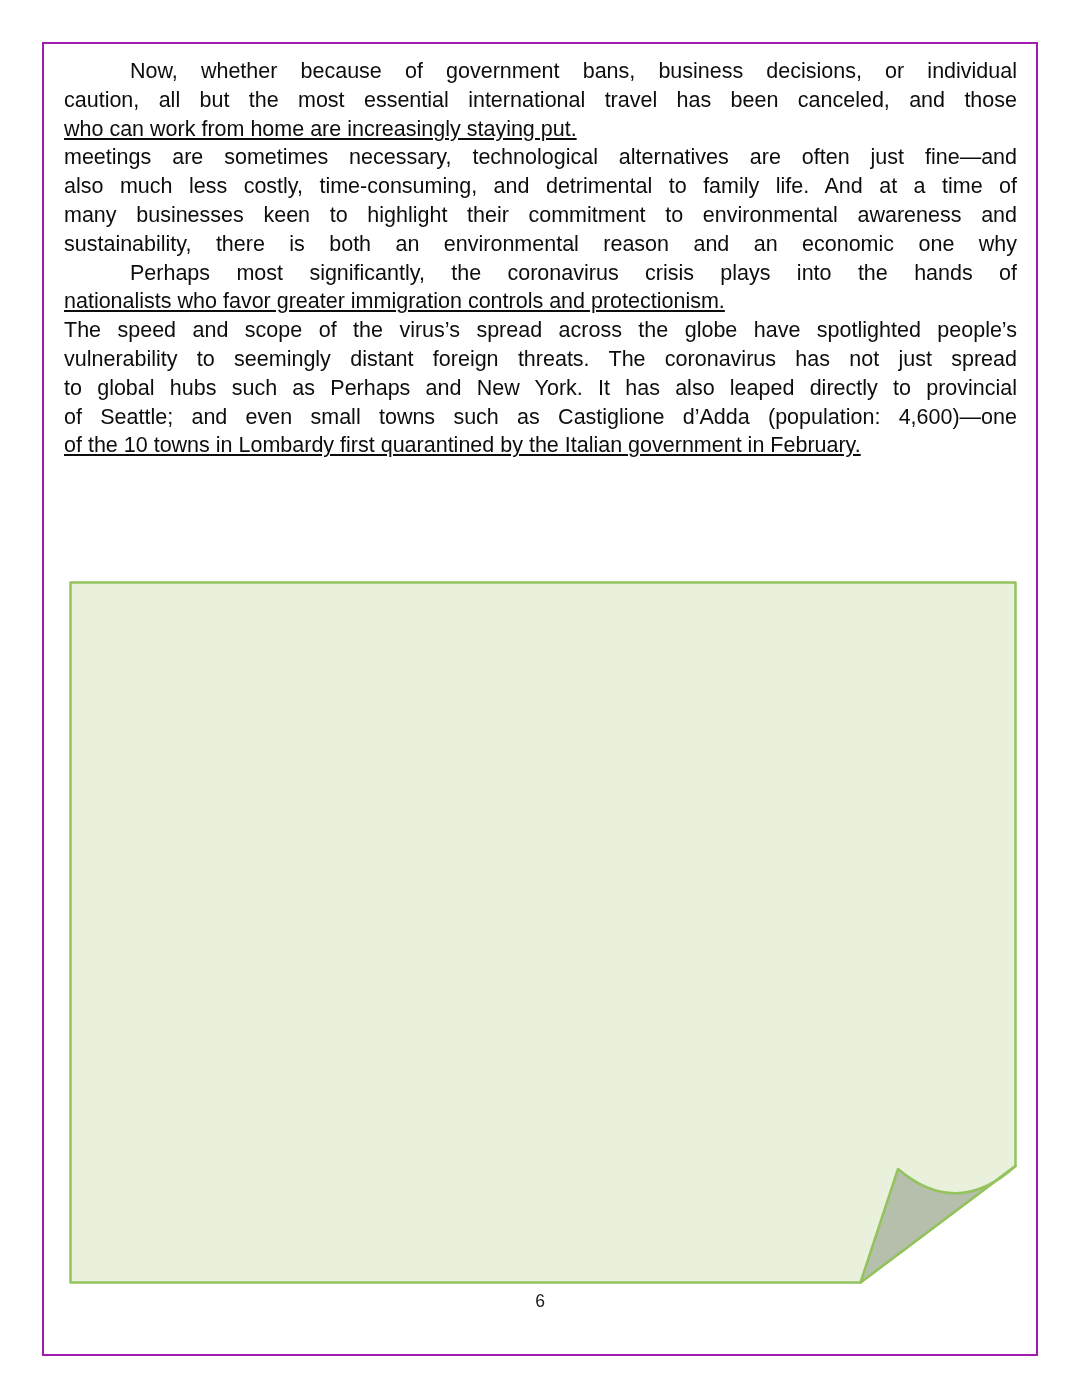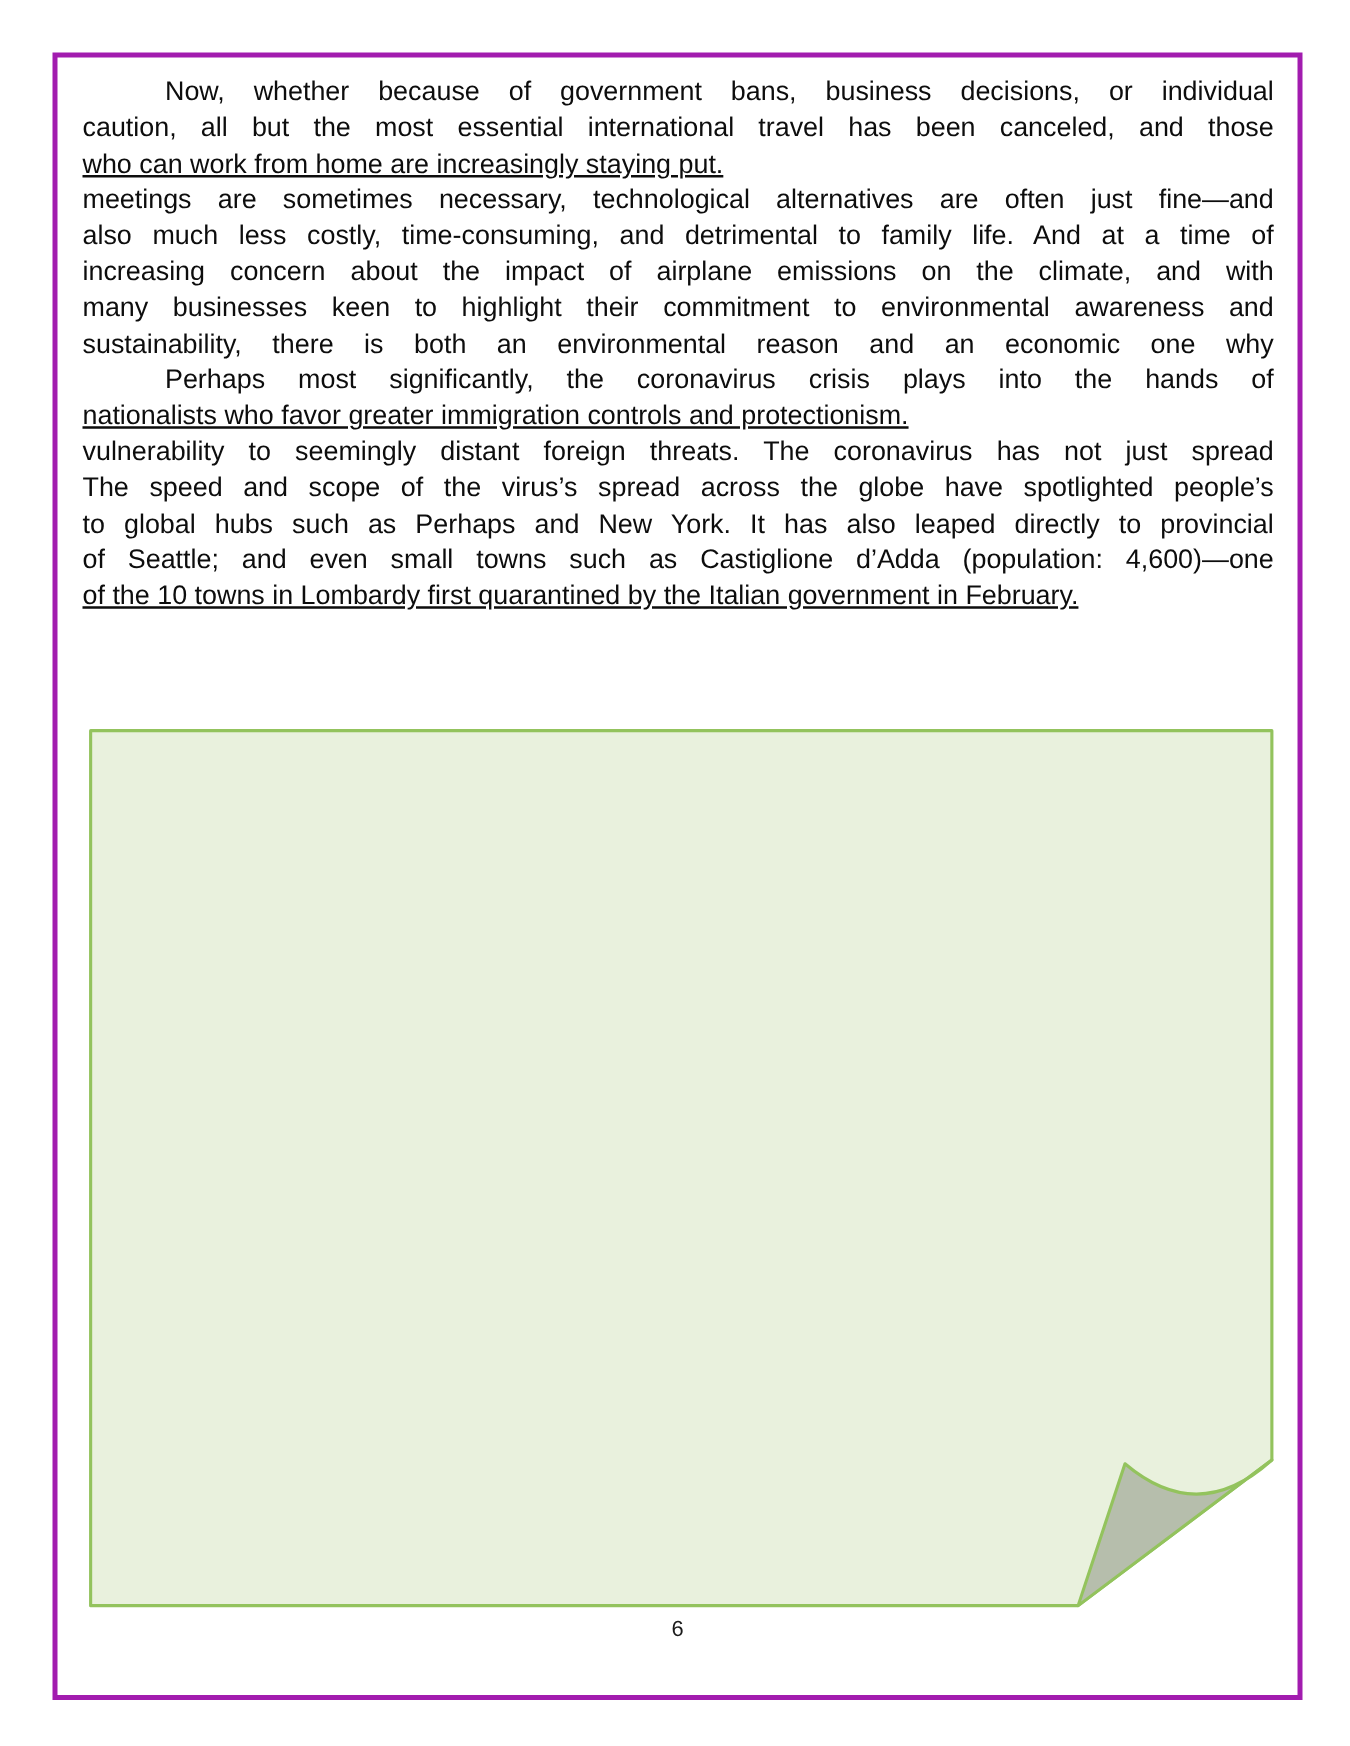--- a/index.html
+++ b/index.html
@@ -14,21 +14,21 @@
     height: 1397px;
     background: #ffffff;
     overflow: hidden;
   }
   .frame {
     position: absolute;
     left: 42px;
     top: 42px;
     width: 992px;   
     height: 1310px;
-    border: 4px solid #a21caf;
+    border: 2px solid #a21caf;
     background: #ffffff;
   }
   .body-text {
     position: absolute;
     left: 20px;
     top: 13px;
     width: 953px;
     font-size: 21.5px;
     line-height: 28.8px;
     color: #0d0d0d;
@@ -63,27 +63,26 @@
 
 <div class="page">
   <div class="frame">
 
     <div class="body-text">
         <div class="line indent">Now, whether because of government bans, business decisions, or individual</div>
         <div class="line">caution, all but the most essential international travel has been canceled, and those</div>
         <div class="line para-end">who can work from home are increasingly staying put.</div>
         <div class="line">meetings are sometimes necessary, technological alternatives are often just fine—and</div>
         <div class="line">also much less costly, time-consuming, and detrimental to family life. And at a time of</div>
-        <div class="line">increasing concern about the impact of airplane emissions on the climate, and with</div>
         <div class="line">many businesses keen to highlight their commitment to environmental awareness and</div>
         <div class="line">sustainability, there is both an environmental reason and an economic one why</div>
         <div class="line indent">Perhaps most significantly, the coronavirus crisis plays into the hands of</div>
         <div class="line para-end">nationalists who favor greater immigration controls and protectionism.</div>
+        <div class="line">The speed and scope of the virus’s spread across the globe have spotlighted people’s</div>
         <div class="line">vulnerability to seemingly distant foreign threats. The coronavirus has not just spread</div>
-        <div class="line">The speed and scope of the virus’s spread across the globe have spotlighted people’s</div>
         <div class="line">to global hubs such as Perhaps and New York. It has also leaped directly to provincial</div>
         <div class="line">of Seattle; and even small towns such as Castiglione d’Adda (population: 4,600)—one</div>
         <div class="line para-end">of the 10 towns in Lombardy first quarantined by the Italian government in February.</div>
       </div>
 
     <div class="note-box">
       <svg width="948" height="704" viewBox="0 0 948 704" xmlns="http://www.w3.org/2000/svg">
         <path d="M1.5,1.5 L946.5,1.5 L946.5,585 L791.5,701.5 L1.5,701.5 Z" stroke-width="2.5" stroke-linejoin="round" fill="#e9f1dd" stroke="#93c35d"></path>
         <path d="M791.5,701.5 L829,588 Q888,638 946.5,585 Z" stroke-width="2.5" stroke-linejoin="round" fill="#b6beac" stroke="#93c35d"></path>
       </svg>

